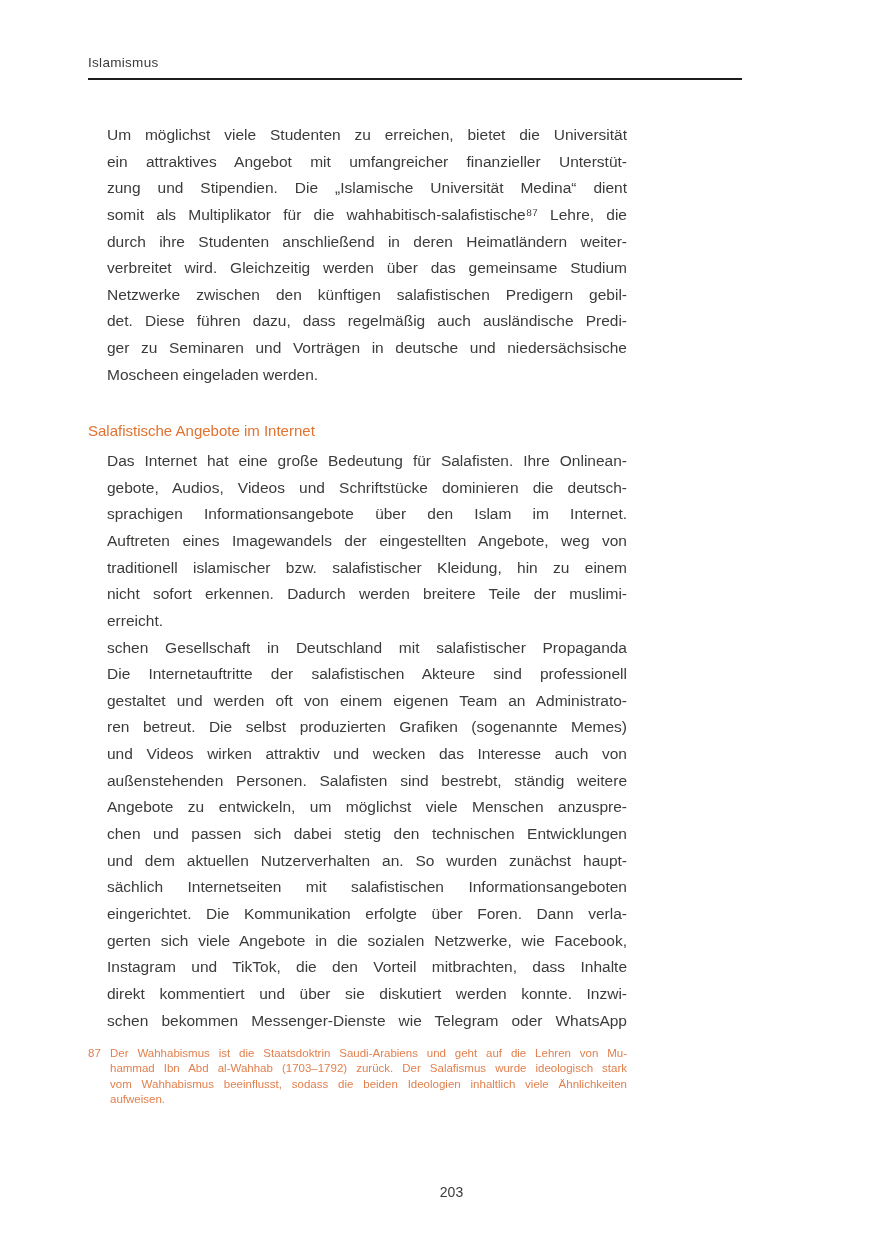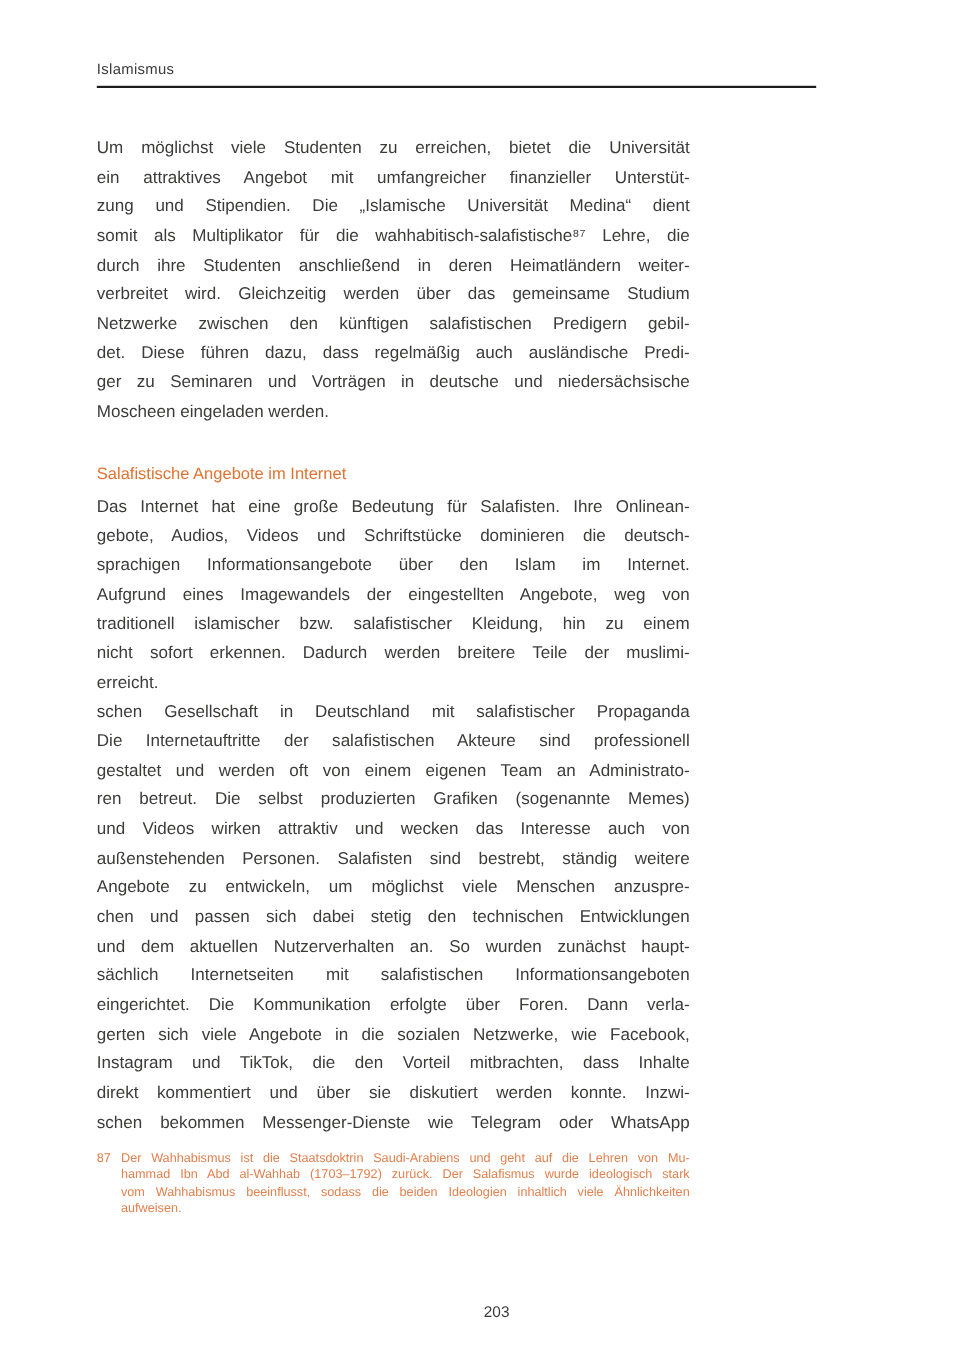--- a/index.html
+++ b/index.html
@@ -38,20 +38,21 @@
     top: 122px;
     width: 539px;
     font-size: 15.5px;
   }
   .para .line {
     line-height: 26.65px;
     height: 26.65px;
     text-align: justify;
     text-align-last: justify;
     white-space: normal;
+    margin-left: 19px;
   }
   .para .line.last { text-align-last: left; }
   .para[data-justify-last="true"] .line.last { text-align-last: justify; }
 
   .section-heading {
     margin: 30px 0 0 0;
     padding: 0;
     font-weight: normal;
     font-size: 15px;
     line-height: 26.65px;
@@ -125,21 +126,21 @@
         <div class="line">ger zu Seminaren und Vorträgen in deutsche und niedersächsische</div>
         <div class="line last">Moscheen eingeladen werden.</div>
       </div>
 
     <h2 class="section-heading">Salafistische Angebote im Internet</h2>
 
     <div class="para para-after-heading">
         <div class="line">Das Internet hat eine große Bedeutung für Salafisten. Ihre Onlinean-</div>
         <div class="line">gebote, Audios, Videos und Schriftstücke dominieren die deutsch-</div>
         <div class="line">sprachigen Informationsangebote über den Islam im Internet.</div>
-        <div class="line">Aufgrund eines Imagewandels der eingestellten Angebote, weg von</div>
+        <div class="line">Auftreten eines Imagewandels der eingestellten Angebote, weg von</div>
         <div class="line">traditionell islamischer bzw. salafistischer Kleidung, hin zu einem</div>
         <div class="line">nicht sofort erkennen. Dadurch werden breitere Teile der muslimi-</div>
         <div class="line last">erreicht.</div>
         <div class="line">schen Gesellschaft in Deutschland mit salafistischer Propaganda</div>
       </div>
 
     <div class="para" data-justify-last="true">
         <div class="line">Die Internetauftritte der salafistischen Akteure sind professionell</div>
         <div class="line">gestaltet und werden oft von einem eigenen Team an Administrato-</div>
         <div class="line">ren betreut. Die selbst produzierten Grafiken (sogenannte Memes)</div>

